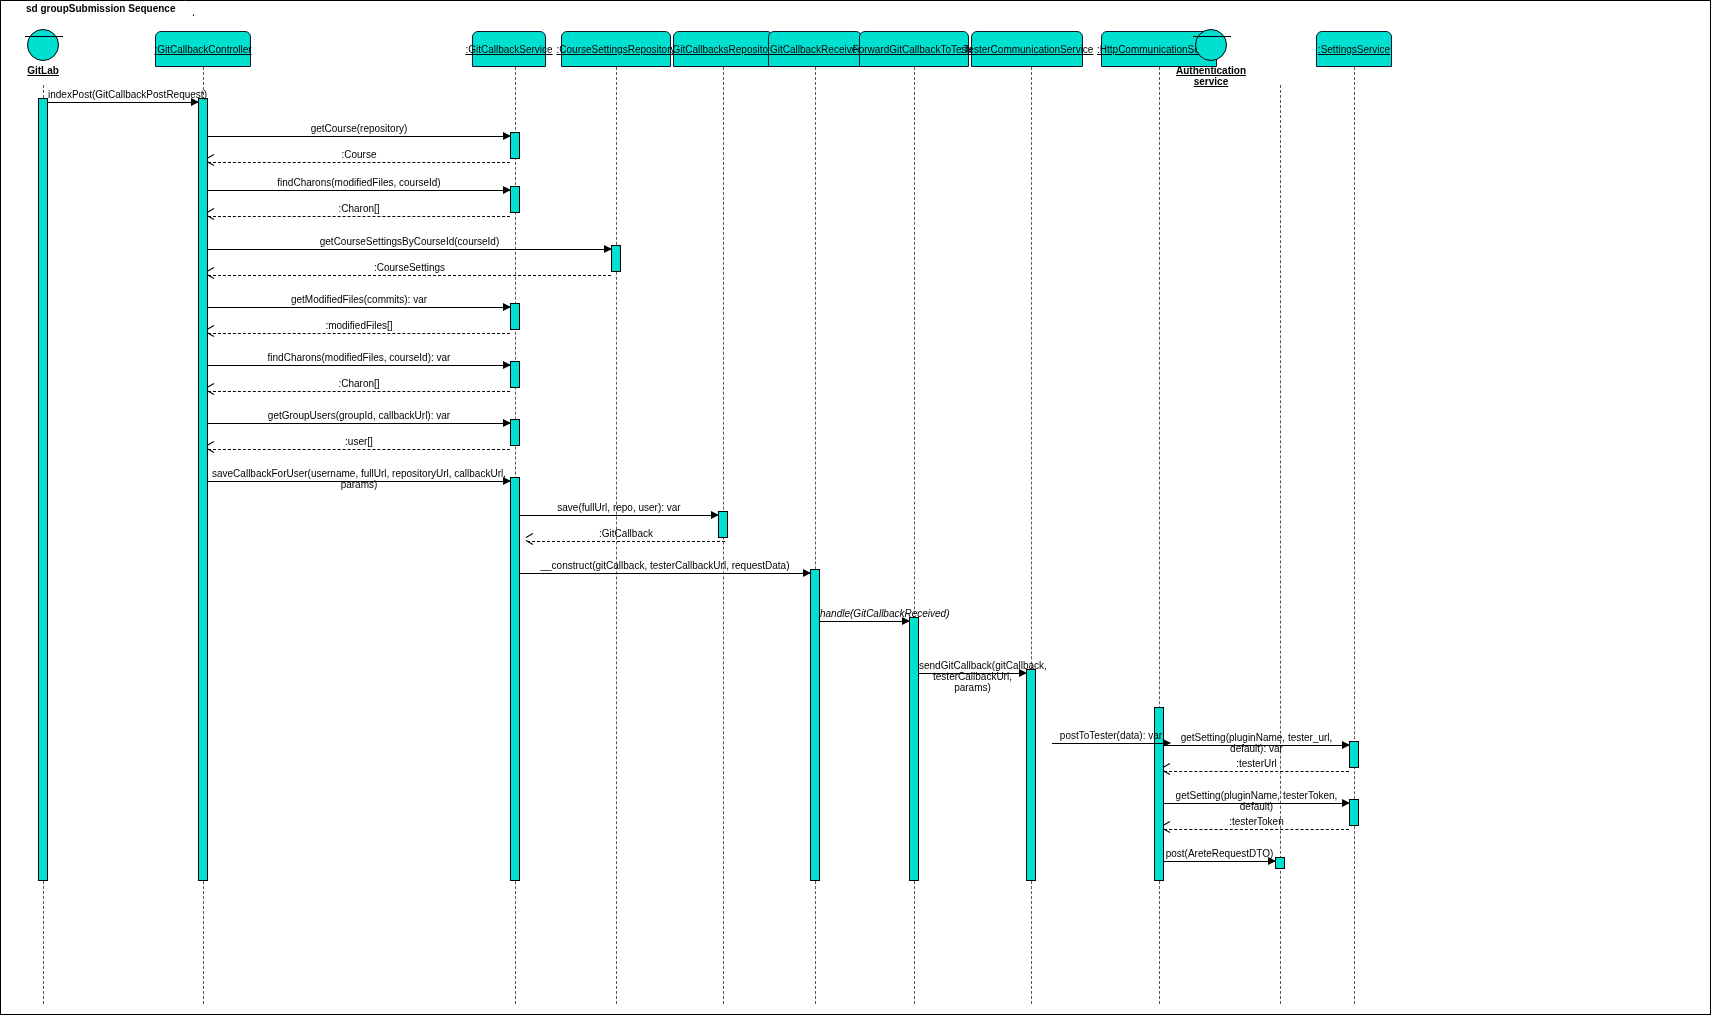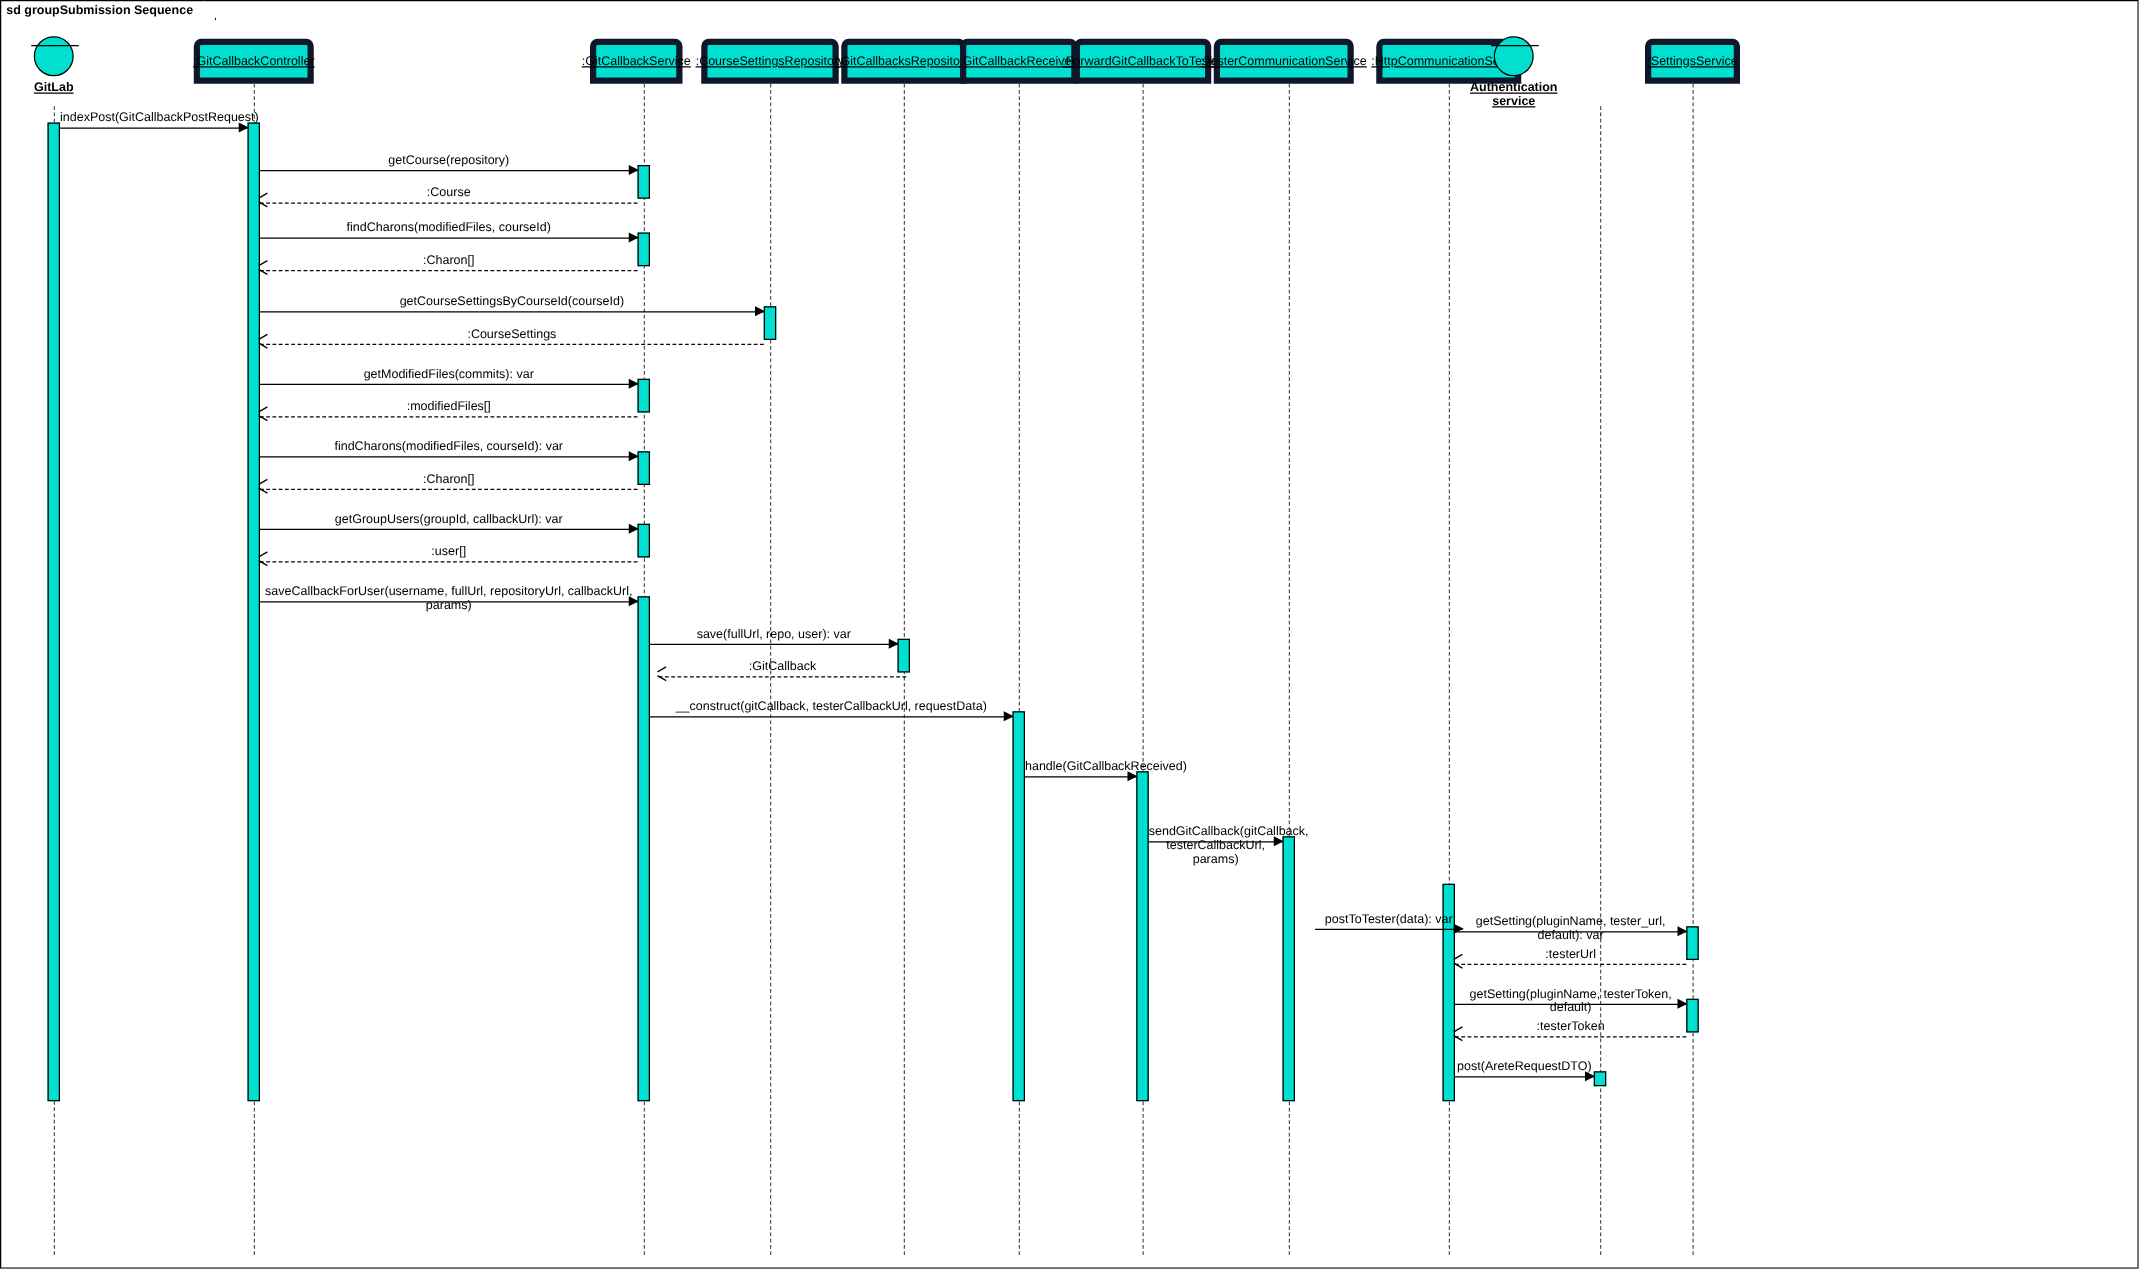--- a/index.html
+++ b/index.html
@@ -1,23 +1,23 @@
 <!DOCTYPE html>
 <html><head>
 <meta charset="utf-8">
 <style>
   * { box-sizing: border-box; margin: 0; padding: 0; }
   body { font-family: Arial, sans-serif; font-size: 10px; background: #fff; }
   .frame { position: relative; width: 1711px; height: 1015px; border: 1px solid #000; margin: 0; }
-  .frame-tab { position: absolute; top: -1px; left: -1px; background: #fff; border: 1px solid #000; border-bottom: none; padding: 2px 4px; font-weight: bold; clip-path: polygon(0 0, calc(100% - 10px) 0, 100% 100%, 0 100%); padding-right: 18px; }
+  .frame-tab { position: absolute; top: -1px; left: -1px; background: #fff; border: 1px solid #000; border-bottom: none; padding: 2px 25px; font-weight: bold; clip-path: polygon(0 0, calc(100% - 10px) 0, 100% 100%, 0 100%); padding-right: 18px; }
   .actor-head { position: absolute; top: 28px; width: 96px; text-align: center; }
   .actor-head .circle { width: 32px; height: 32px; background: #00e0d0; border: 1px solid #000; border-radius: 50%; margin: 0 auto; position: relative; }
   .actor-head .circle::before { content: ''; position: absolute; width: 38px; height: 1px; background: #000; top: 6px; left: -3px; }
   .actor-head .label { margin-top: 4px; font-weight: bold; text-decoration: underline; display: block; }
-  .lifeline-head { position: absolute; top: 30px; height: 36px; background: #00e0d0; border: 5px solid #0f172a; border-radius: 6px 6px 0 0; display: flex; align-items: center; justify-content: center; text-decoration: underline; font-size: 10px; }
+  .lifeline-head { position: absolute; top: 30px; height: 36px; background: #00e0d0; border: 1px solid #0f172a; border-radius: 6px 6px 0 0; display: flex; align-items: center; justify-content: center; text-decoration: underline; font-size: 10px; }
   .lifeline { position: absolute; top: 66px; bottom: 10px; width: 0; border-left: 1px dashed #555; }
   .activation { position: absolute; width: 10px; background: #00e0d0; border: 1px solid #000; }
   .msg { position: absolute; height: 14px; }
   .msg .line { position: absolute; top: 10px; left: 0; right: 0; height: 0; border-top: 1px solid #000; }
   .msg.return .line { border-top: 1px dashed #000; }
   .msg .label { position: absolute; top: -3px; left: 0; right: 0; text-align: center; font-size: 10px; }
   .arrow-right { position: absolute; right: -1px; top: 6px; width: 0; height: 0; border-left: 8px solid #000; border-top: 4px solid transparent; border-bottom: 4px solid transparent; }
   .arrow-left-open { position: absolute; left: -1px; top: 4px; width: 8px; height: 8px; }
   .arrow-left-open::before, .arrow-left-open::after { content:''; position:absolute; left:0; width:8px; height:1px; background:#000; }
   .arrow-left-open::before { top:2px; transform: rotate(-30deg); transform-origin: left; }
@@ -152,21 +152,21 @@
       <div class="msg return" style="left: 526px; width: 198px; top: 530px;">
         <div class="line"></div>
         <div class="label">:GitCallback</div>
         <div class="arrow-left-open"></div>
       </div>
       <div class="msg" style="left: 519px; width: 290px; top: 562px;">
         <div class="line"></div>
         <div class="label">__construct(gitCallback, testerCallbackUrl, requestData)</div>
         <div class="arrow-right"></div>
       </div>
-      <div class="msg" style="left: 819px; width: 89px; top: 610px;">
+      <div class="msg" style="left: 819px; width: 89px; top: 610px; font-style: italic;">
         <div class="line"></div>
         <div class="label">handle(GitCallbackReceived)</div>
         <div class="arrow-right"></div>
       </div>
       <div class="msg" style="left: 918px; width: 107px; top: 662px;">
         <div class="line"></div>
         <div class="label">sendGitCallback(gitCallback, testerCallbackUrl, params)</div>
         <div class="arrow-right"></div>
       </div>
       <div class="msg" style="left: 1035px; width: 118px; top: 732px; margin-left: 16px;">

